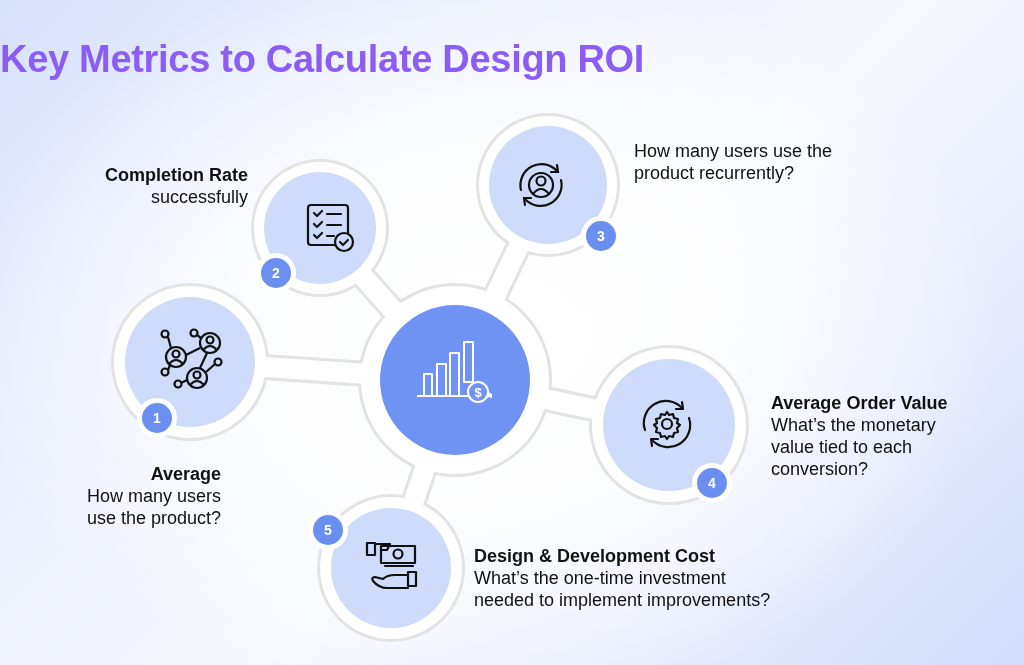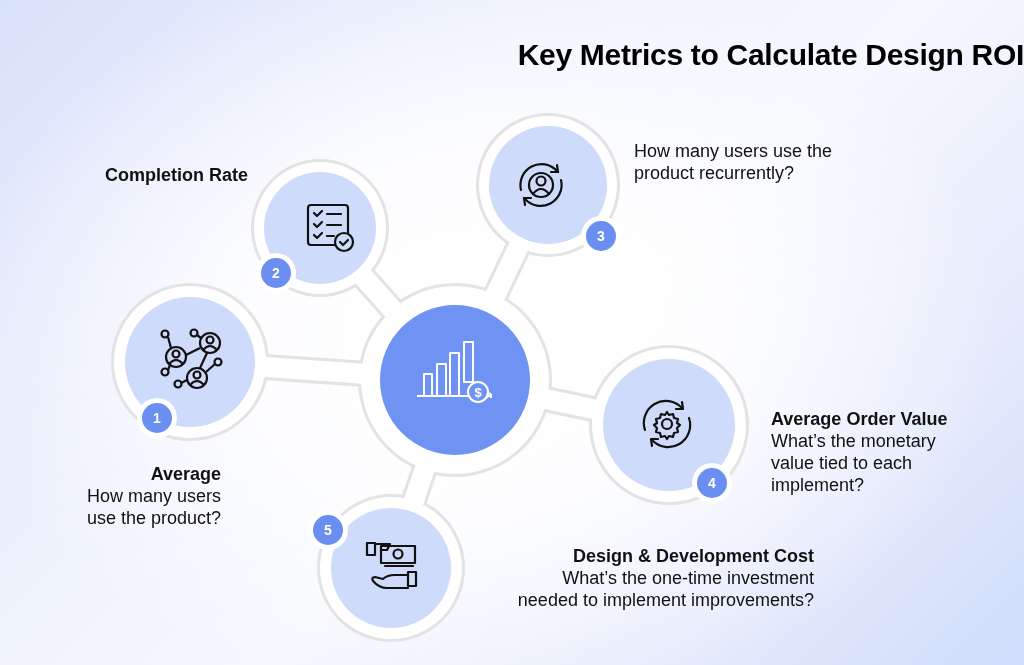--- a/index.html
+++ b/index.html
@@ -5,22 +5,22 @@
     html, body { margin: 0; padding: 0; }
     body {
       width: 1024px; height: 665px; overflow: hidden; position: relative;
       font-family: "Liberation Sans", "DejaVu Sans", sans-serif;
       background:
         radial-gradient(ellipse 520px 380px at 480px 330px, rgba(255,255,255,1) 0%, rgba(255,255,255,0.85) 45%, rgba(255,255,255,0) 100%),
         linear-gradient(135deg, #d9e2fb 0%, #eef2fd 35%, #f6f8fe 55%, #e4eafc 80%, #cfdcfa 100%);
     }
     #diagram { position: absolute; left: 0; top: 0; }
     .title {
-      position: absolute; left: 0; top: 38px; width: 1024px; text-align: right;
-      font-size: 30px; font-weight: 700; color: #000000; letter-spacing: -0.3px;
+      position: absolute; left: 0; top: 38px; width: 1024px; text-align: left;
+      font-size: 38px; font-weight: 700; color: #8b5cf6; letter-spacing: -0.3px;
     }
     .label { position: absolute; color: #111111; }
     .label .head { font-size: 18px; font-weight: 700; line-height: 22px; display: block; }
     .label .desc { font-size: 18px; font-weight: 400; line-height: 22px; display: block; }
     .right-align { text-align: right; margin-top: 8px; }
     .left-align { text-align: left; }
     .badge {
       position: absolute; width: 30px; height: 30px; border-radius: 50%;
       background: #6b8ff0; color: #ffffff; font-size: 14px; font-weight: 700;
       display: flex; align-items: center; justify-content: center;
@@ -155,37 +155,38 @@
 </svg>
 
 <div class="badge" style="left:142px; top:403px;">1</div>
 <div class="badge" style="left:261px; top:258px;">2</div>
 <div class="badge" style="left:586px; top:221px;">3</div>
 <div class="badge" style="left:697px; top:468px;">4</div>
 <div class="badge" style="left:313px; top:515px;">5</div>
 
 <div class="label right-align" style="right:776px; top:156px; width:220px;">
   <span class="head">Completion Rate</span>
+  <span class="desc">successfully</span>
 </div>
 
 <div class="label right-align" style="right:803px; top:455px; width:180px;">
   <span class="head">Average</span>
   <span class="desc">How many users</span>
   <span class="desc">use the product?</span>
 </div>
 
 <div class="label left-align" style="left:634px; top:140px; width:260px;">
   <span class="desc">How many users use the</span>
   <span class="desc">product recurrently?</span>
 </div>
 
-<div class="label left-align" style="left:771px; top:408px; width:240px;">
+<div class="label left-align" style="left:771px; top:392px; width:240px;">
   <span class="head">Average Order Value</span>
   <span class="desc">What’s the monetary</span>
   <span class="desc">value tied to each</span>
-  <span class="desc">implement?</span>
+  <span class="desc">conversion?</span>
 </div>
 
-<div class="label left-align" style="left:474px; top:545px; width:340px;text-align:right;">
+<div class="label left-align" style="left:474px; top:545px; width:340px;">
   <span class="head">Design &amp; Development Cost</span>
   <span class="desc">What’s the one-time investment</span>
   <span class="desc">needed to implement improvements?</span>
 </div>
 
 </body></html>

